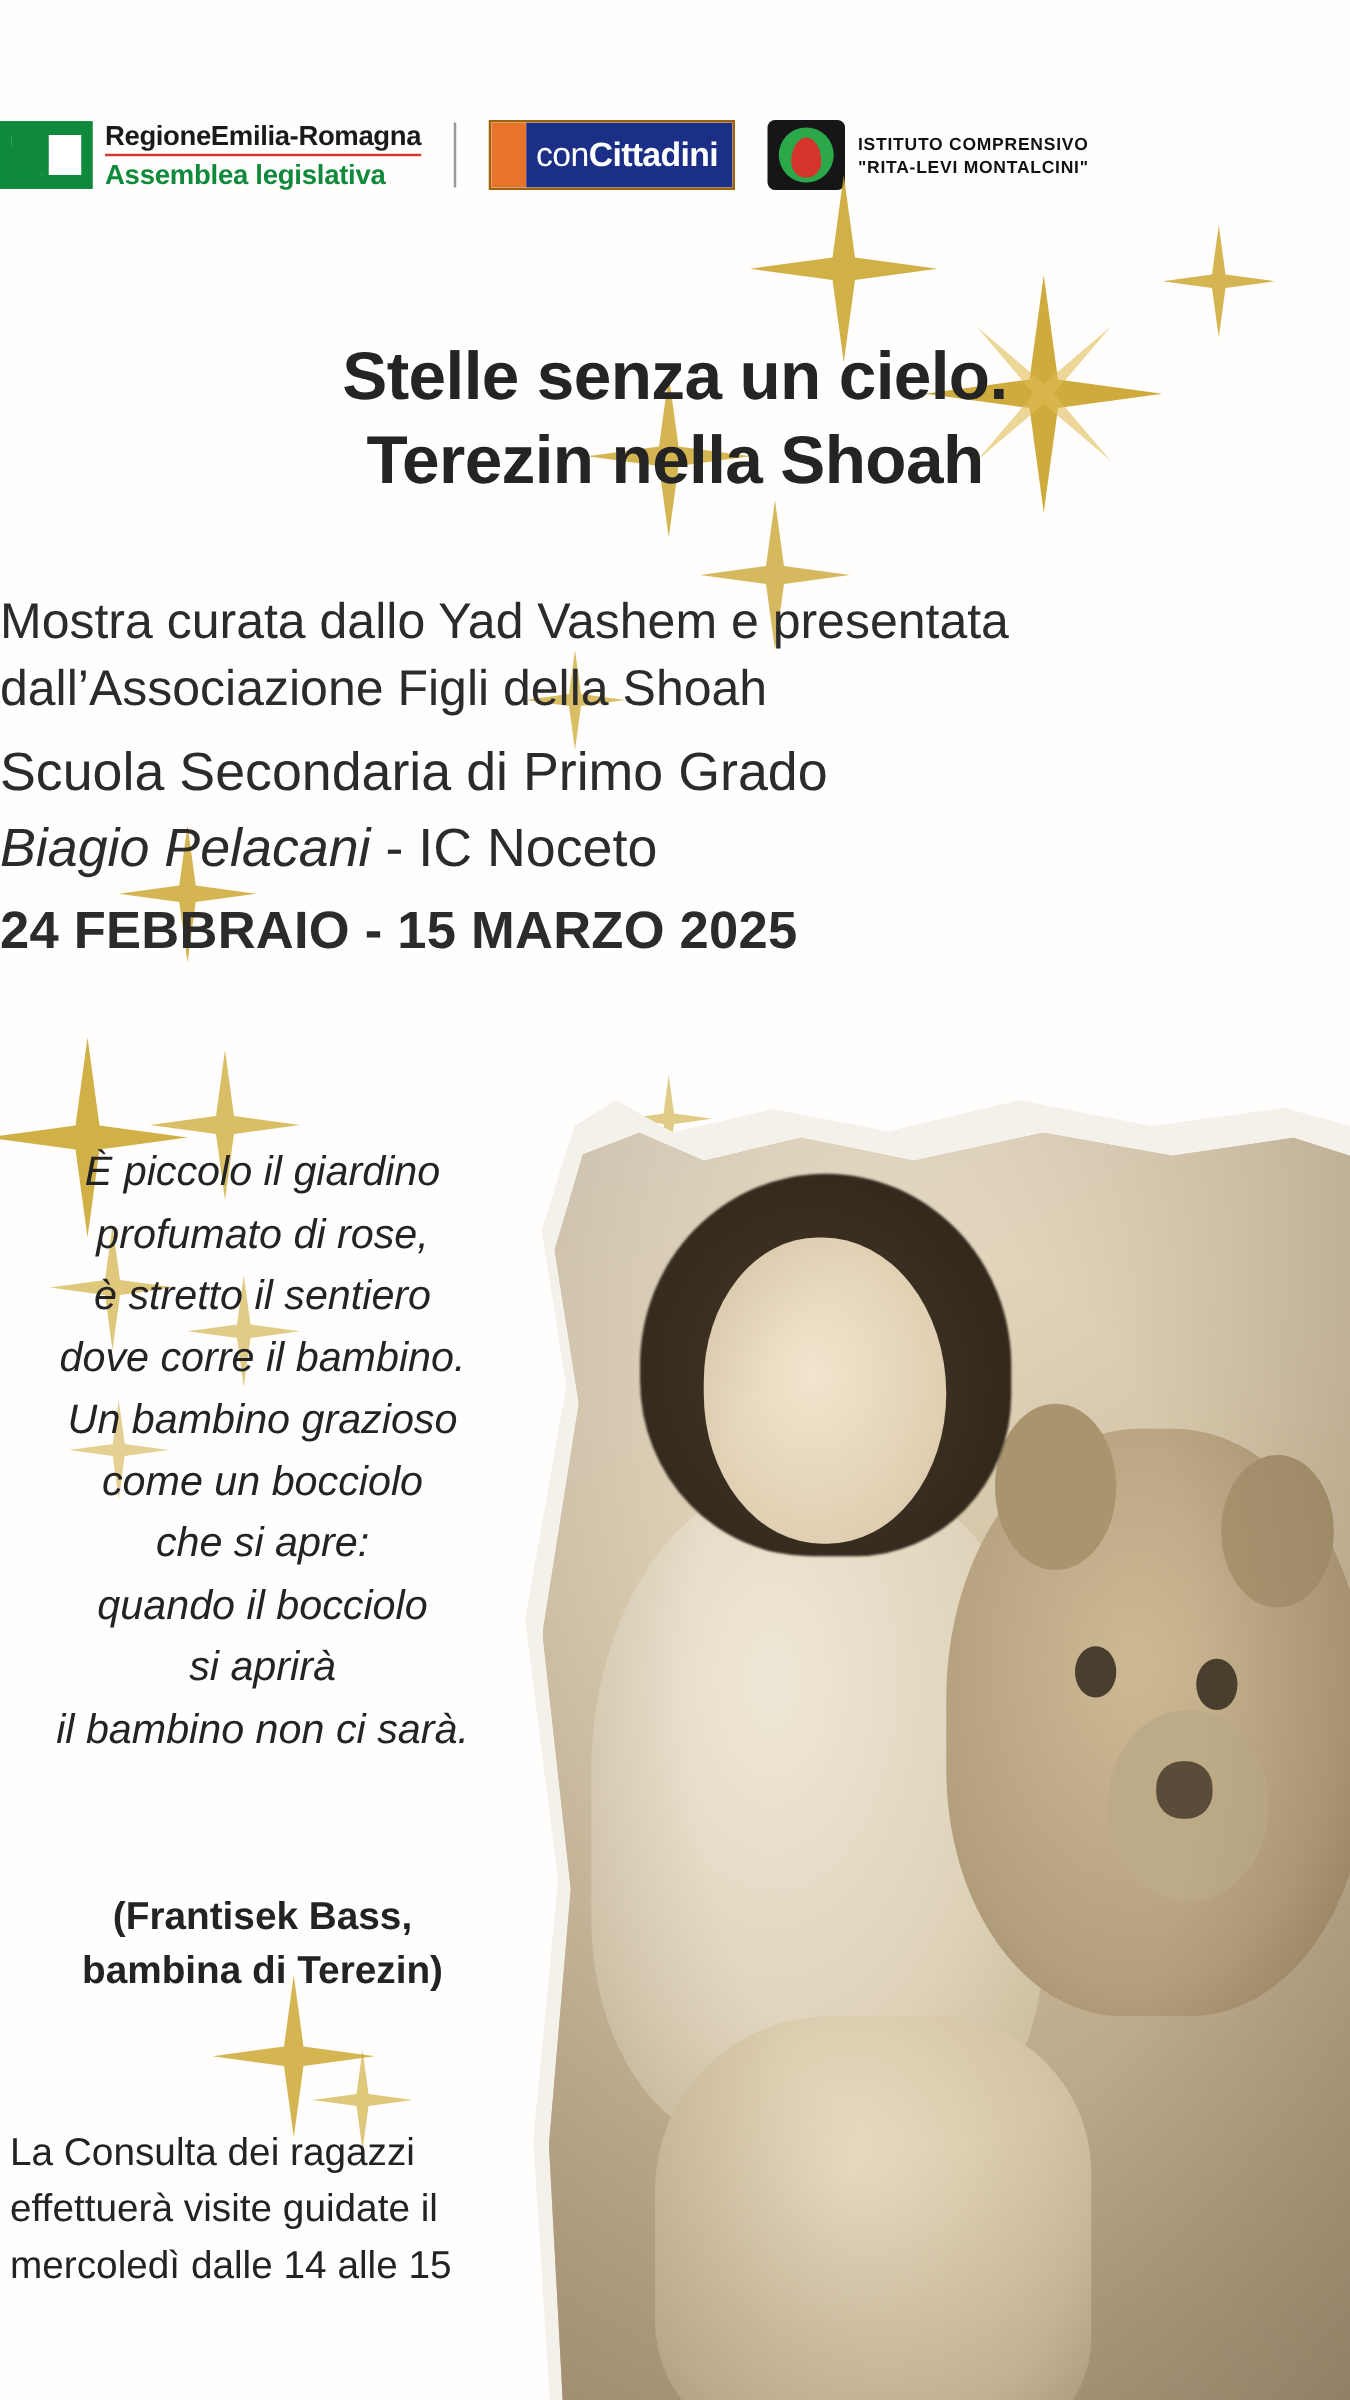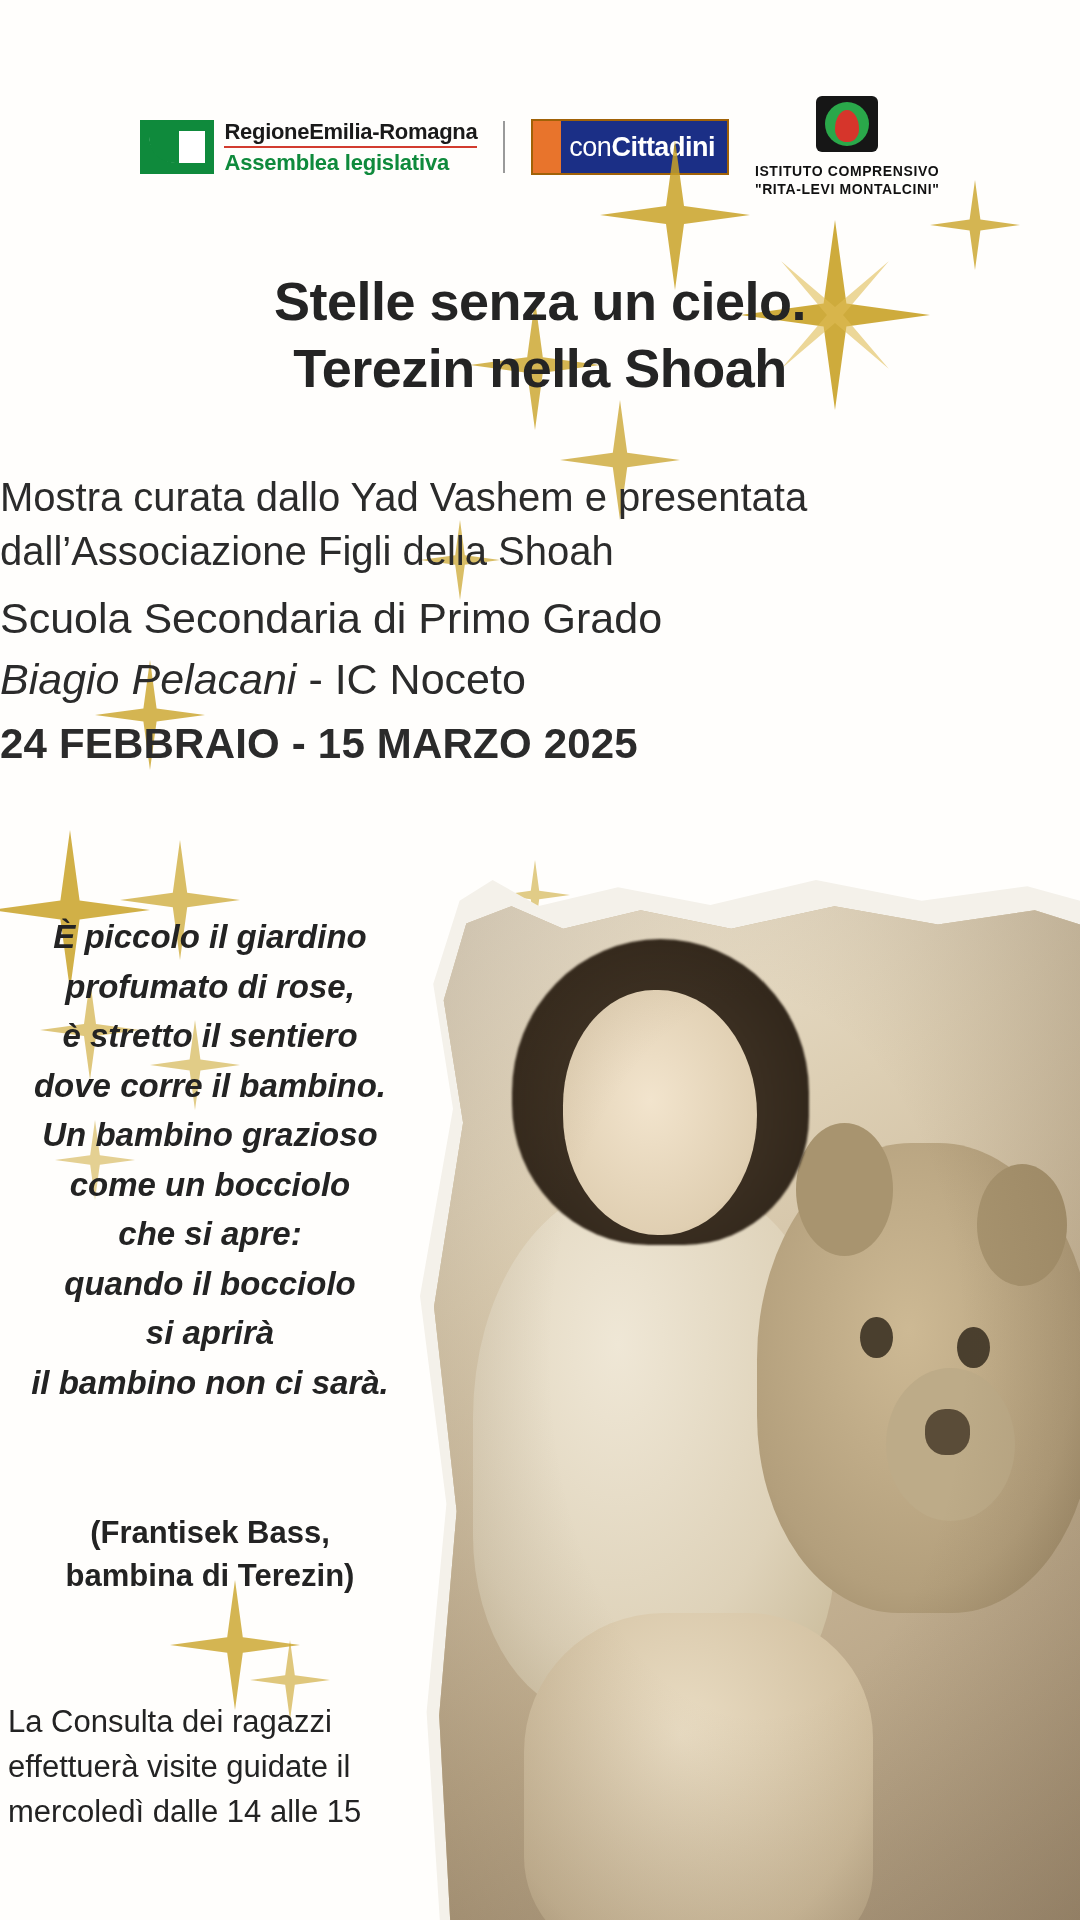--- a/index.html
+++ b/index.html
@@ -24,21 +24,21 @@
     overflow: hidden;
   }
 
   
   .logo-bar {
     position: absolute;
     top: 96px;
     left: 0;
     width: 100%;
     display: flex;
-    justify-content: center;
+    justify-content: flex-start;
     align-items: center;
     gap: 26px;
   }
 
   
   .logo-rer {
     display: flex;
     align-items: center;
     gap: 10px;
   }
@@ -121,21 +121,20 @@
     font-weight: bold;
     letter-spacing: -0.5px;
   }
   .logo-concittadini .cc-blue .light { font-weight: normal; }
 
   
   .logo-ic {
     display: flex;
     align-items: center;
     gap: 10px;
-    flex-direction: column;
   }
   .logo-ic .ic-mark {
     width: 62px;
     height: 56px;
     background: #161616;
     border-radius: 6px;
     position: relative;
     overflow: hidden;
   }
   .logo-ic .ic-mark .circ {
@@ -293,21 +292,21 @@
     position: absolute;
     left: 0;
     top: 912px;
     width: 420px;
     text-align: center;
     font-style: italic;
     font-size: 33px;
     line-height: 1.50;
     color: #232323;
   }
-  .poem .ln { white-space: nowrap; font-weight: bold; }
+  .poem .ln { white-space: nowrap; }
 
   .attribution {
     position: absolute;
     left: 0;
     top: 1512px;
     width: 420px;
     text-align: center;
     font-size: 31px;
     line-height: 1.38;
     color: #232323;

